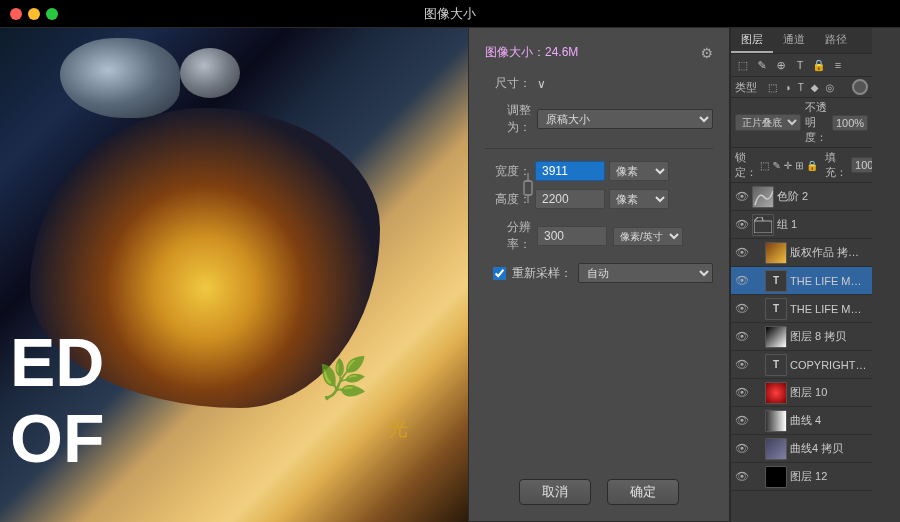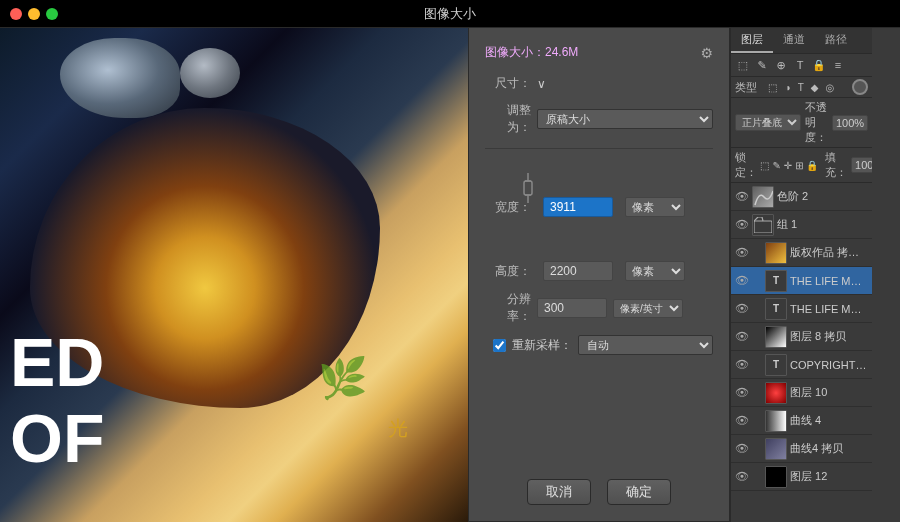--- a/index.html
+++ b/index.html
@@ -229,21 +229,21 @@
       background: #3a3a3a;
       margin: 2px 0;
     }
     .dialog-buttons {
       display: flex;
       justify-content: center;
       gap: 16px;
       margin-top: 8px;
     }
     .btn {
-      width: 64px;
+      width: 72px;
       height: 26px;
       border-radius: 4px;
       font-size: 13px;
       cursor: pointer;
       border: 1px solid #2a2a2a;
     }
     .btn-cancel {
       background: linear-gradient(to bottom, #606060, #505050);
       color: #e0e0e0;
     }
@@ -255,22 +255,21 @@
     
     .wh-rows {
       display: flex;
       flex-direction: column;
       gap: 8px;
       position: relative;
     }
     .wh-row {
       display: flex;
       align-items: center;
-      gap: 12px;
-      margin-top: 36px;
+      gap: 4px;
     }
 
     
     .layers-panel {
       width: 142px;
       background: #3a3a3a;
       border-left: 1px solid #2a2a2a;
       display: flex;
       flex-direction: column;
       flex-shrink: 0;

